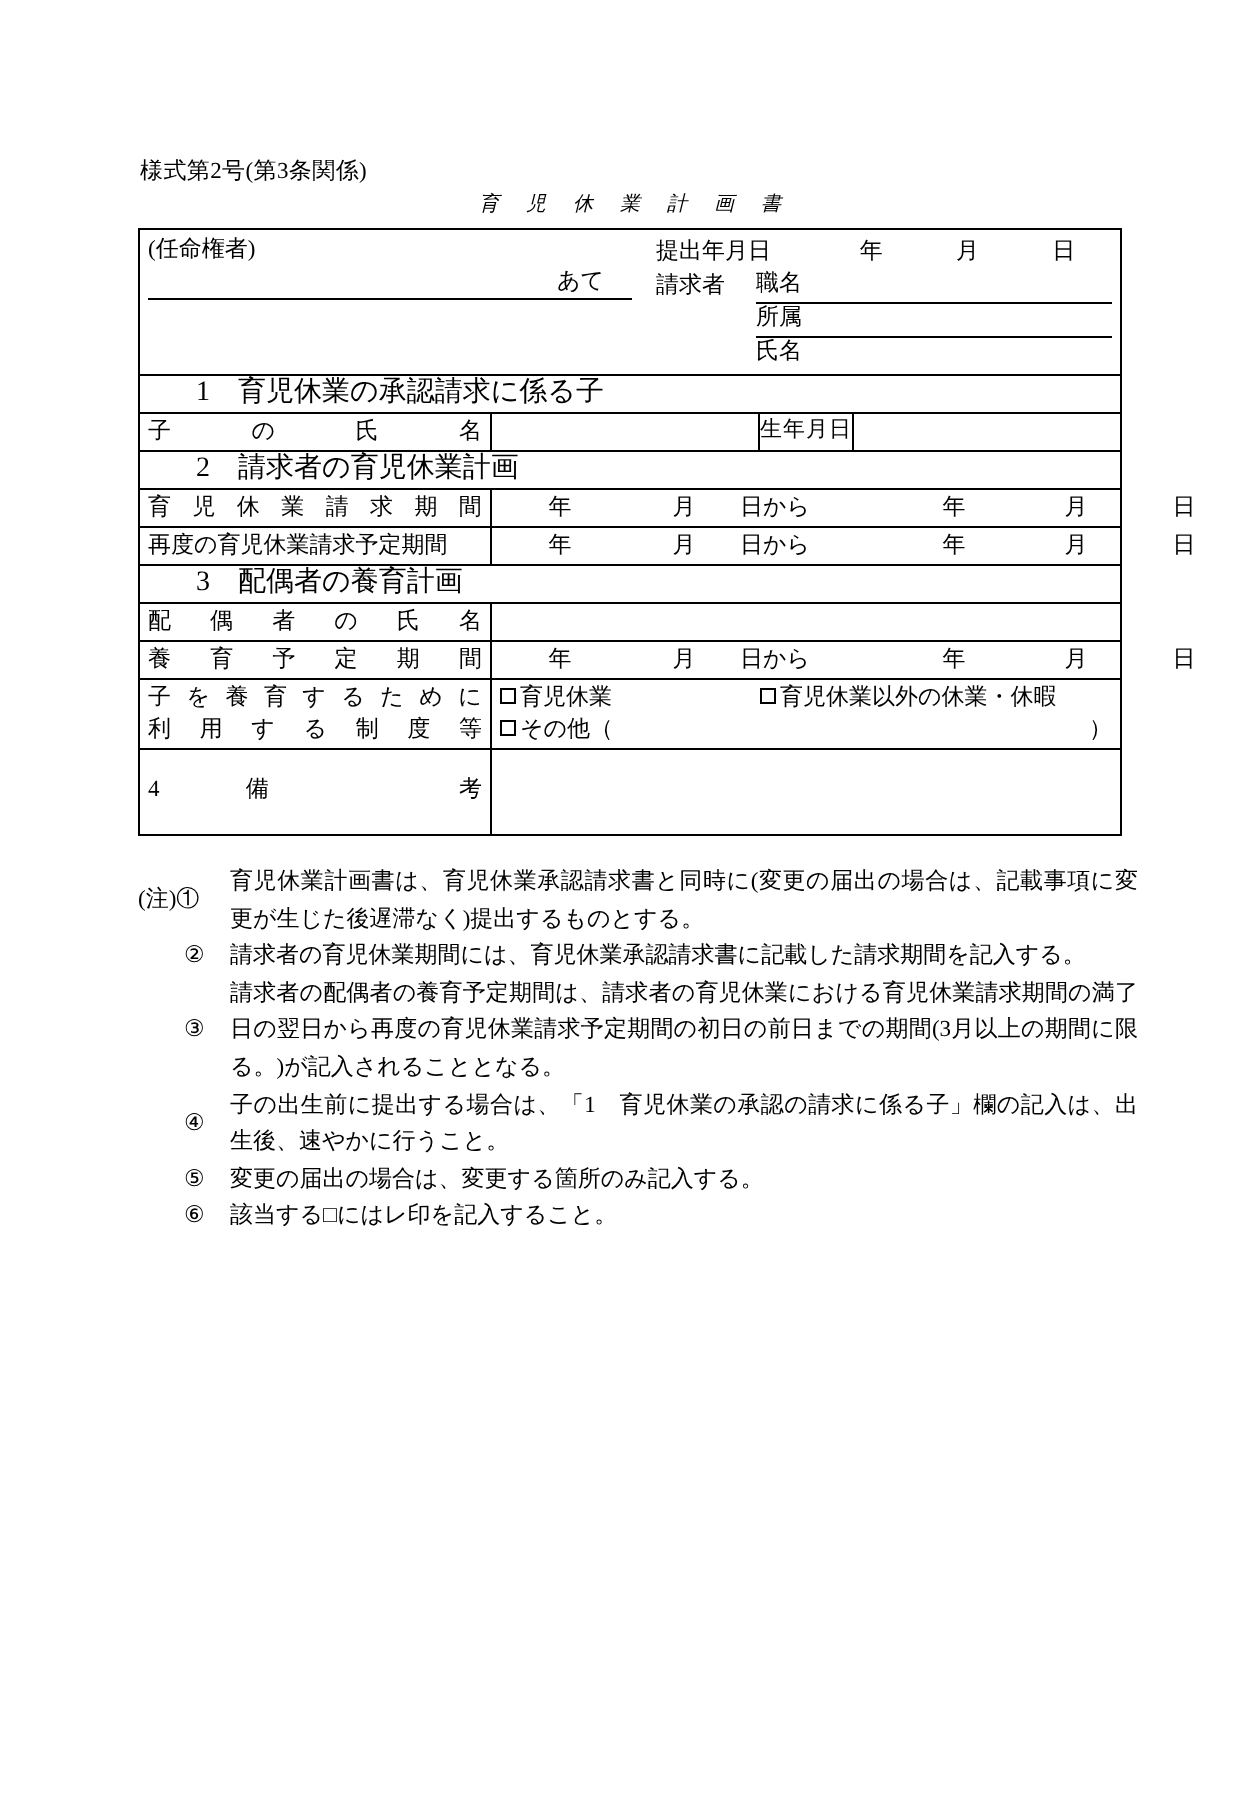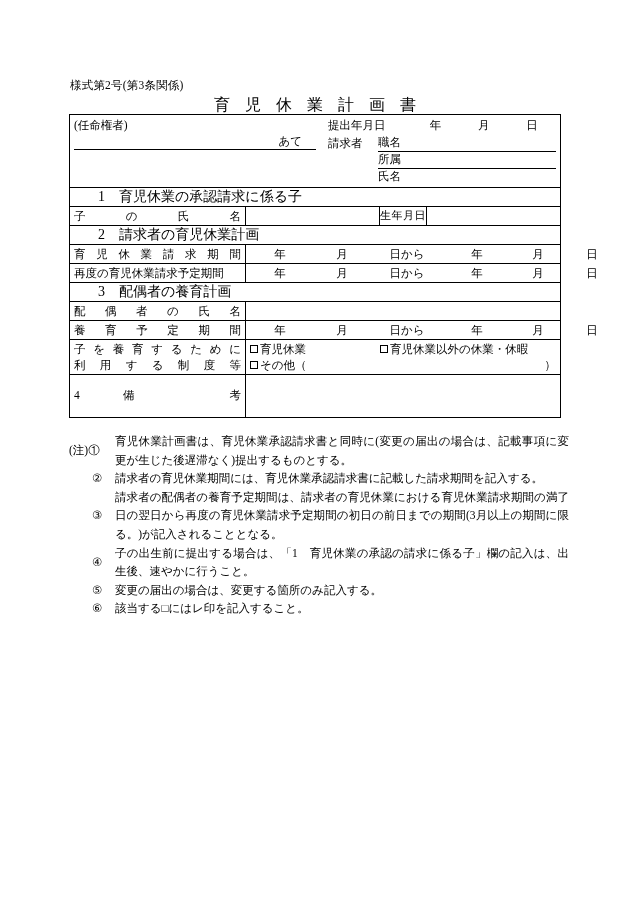--- a/index.html
+++ b/index.html
@@ -32,24 +32,25 @@
     white-space: nowrap;
   }
 
   
   .doc-title {
     position: absolute;
     left: 0;
     top: 95px;
     width: 630px;
     text-align: center;
-    font-size: 16px;
+    font-size: 10px;
     letter-spacing: 5.5px;
     text-indent: 5.5px;
     white-space: nowrap;
+    font-style: italic;
   }
 
   
   .outer {
     position: absolute;
     left: 69px;
     top: 114px;
     width: 492px;
     border: 1px solid #000;
     box-sizing: border-box;
@@ -153,21 +154,21 @@
     font-size: 11.5px;
     line-height: 16px;
   }
   .val.dates {
     display: flex;
     align-items: baseline;
     padding-left: 0;
   }
   .dates .d1 { width: 68px; text-align: center; }
   .dates .d2 { width: 56px; text-align: center; }
-  .dates .d3 { width: 74px; text-align: center; }
+  .dates .d3 { width: 74px; text-align: left; }
   .dates .d4 { width: 66px; text-align: center; }
   .dates .d5 { width: 56px; text-align: center; }
   .dates .d6 { width: 52px; text-align: center; }
 
   .birth-lbl {
     width: 48px;
     flex-shrink: 0;
     box-sizing: border-box;
     border-left: 1px solid #000;
     border-right: 1px solid #000;

